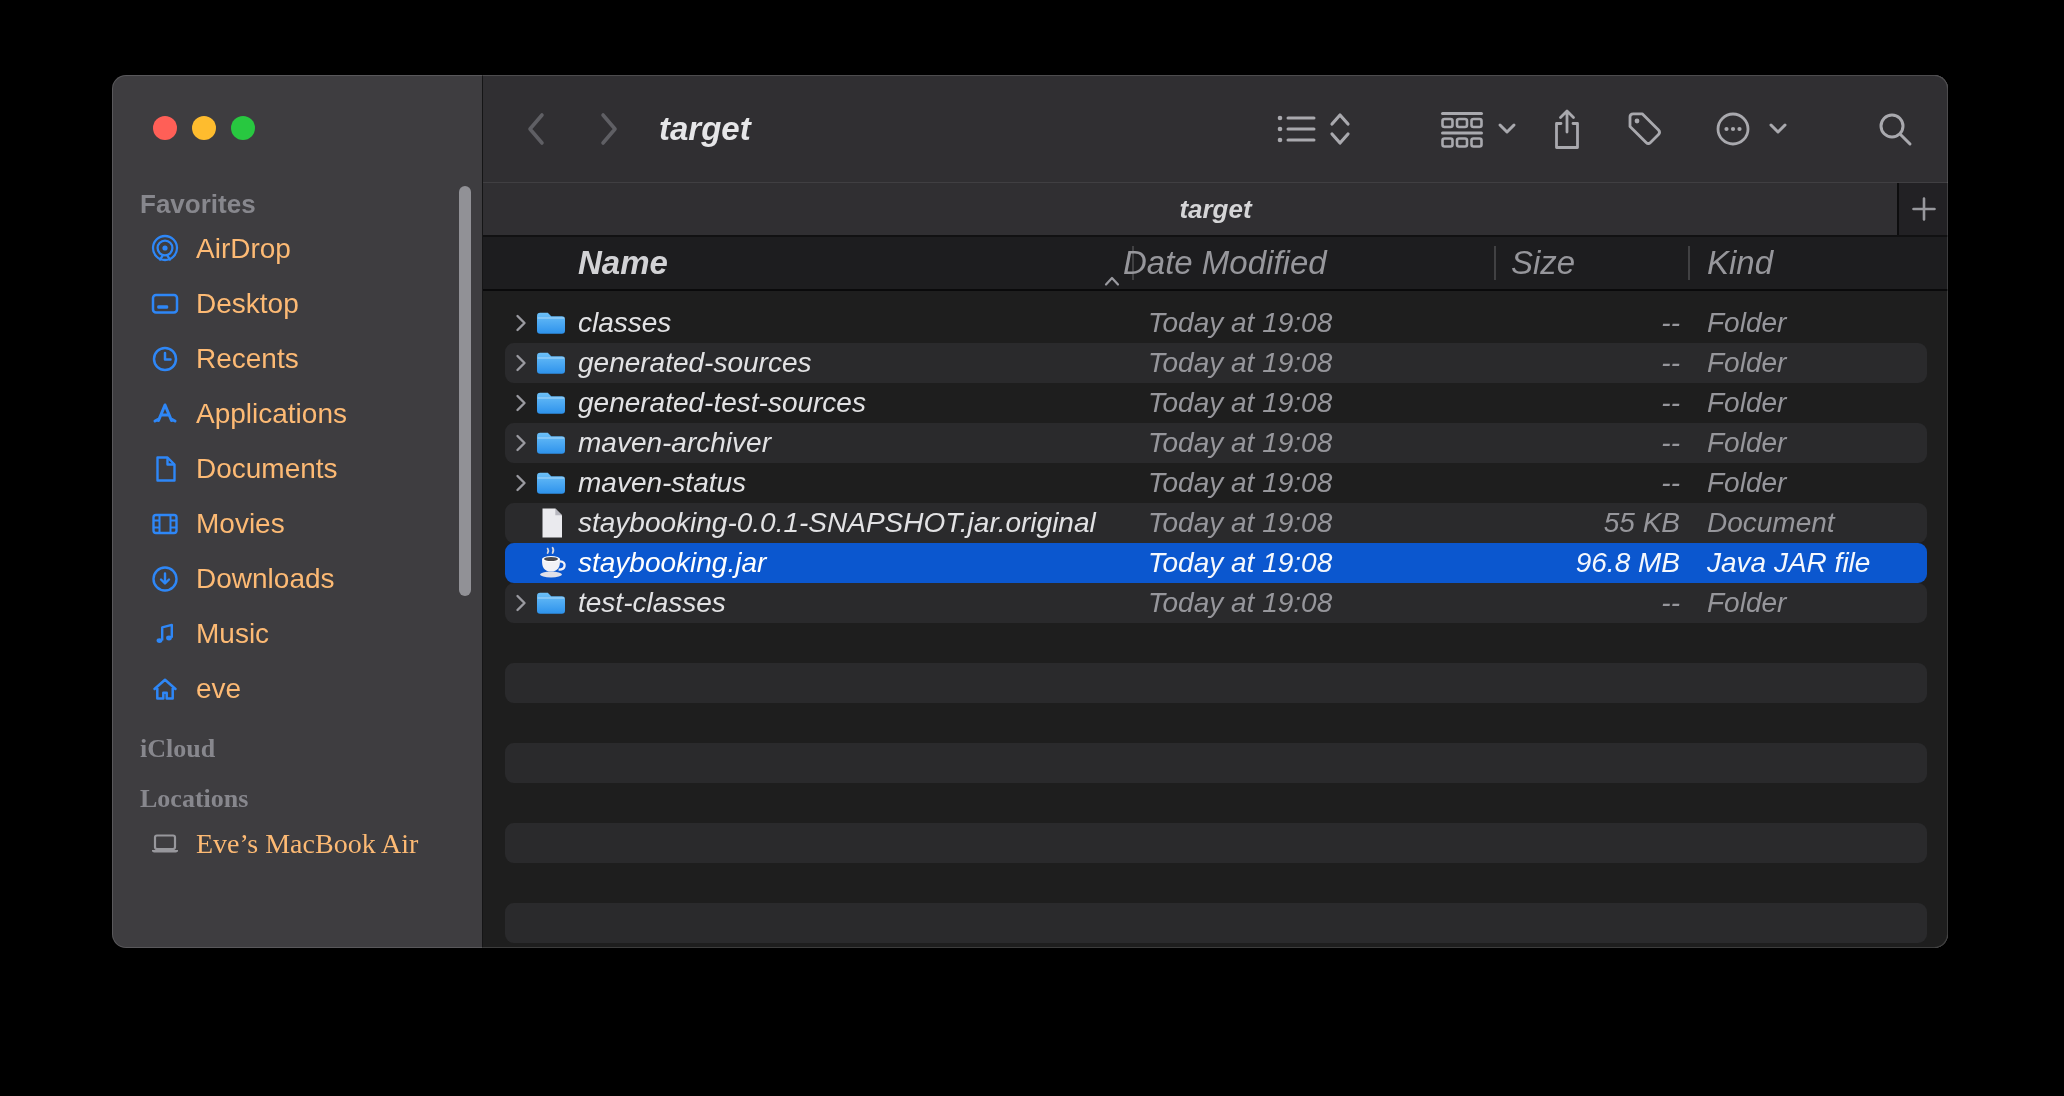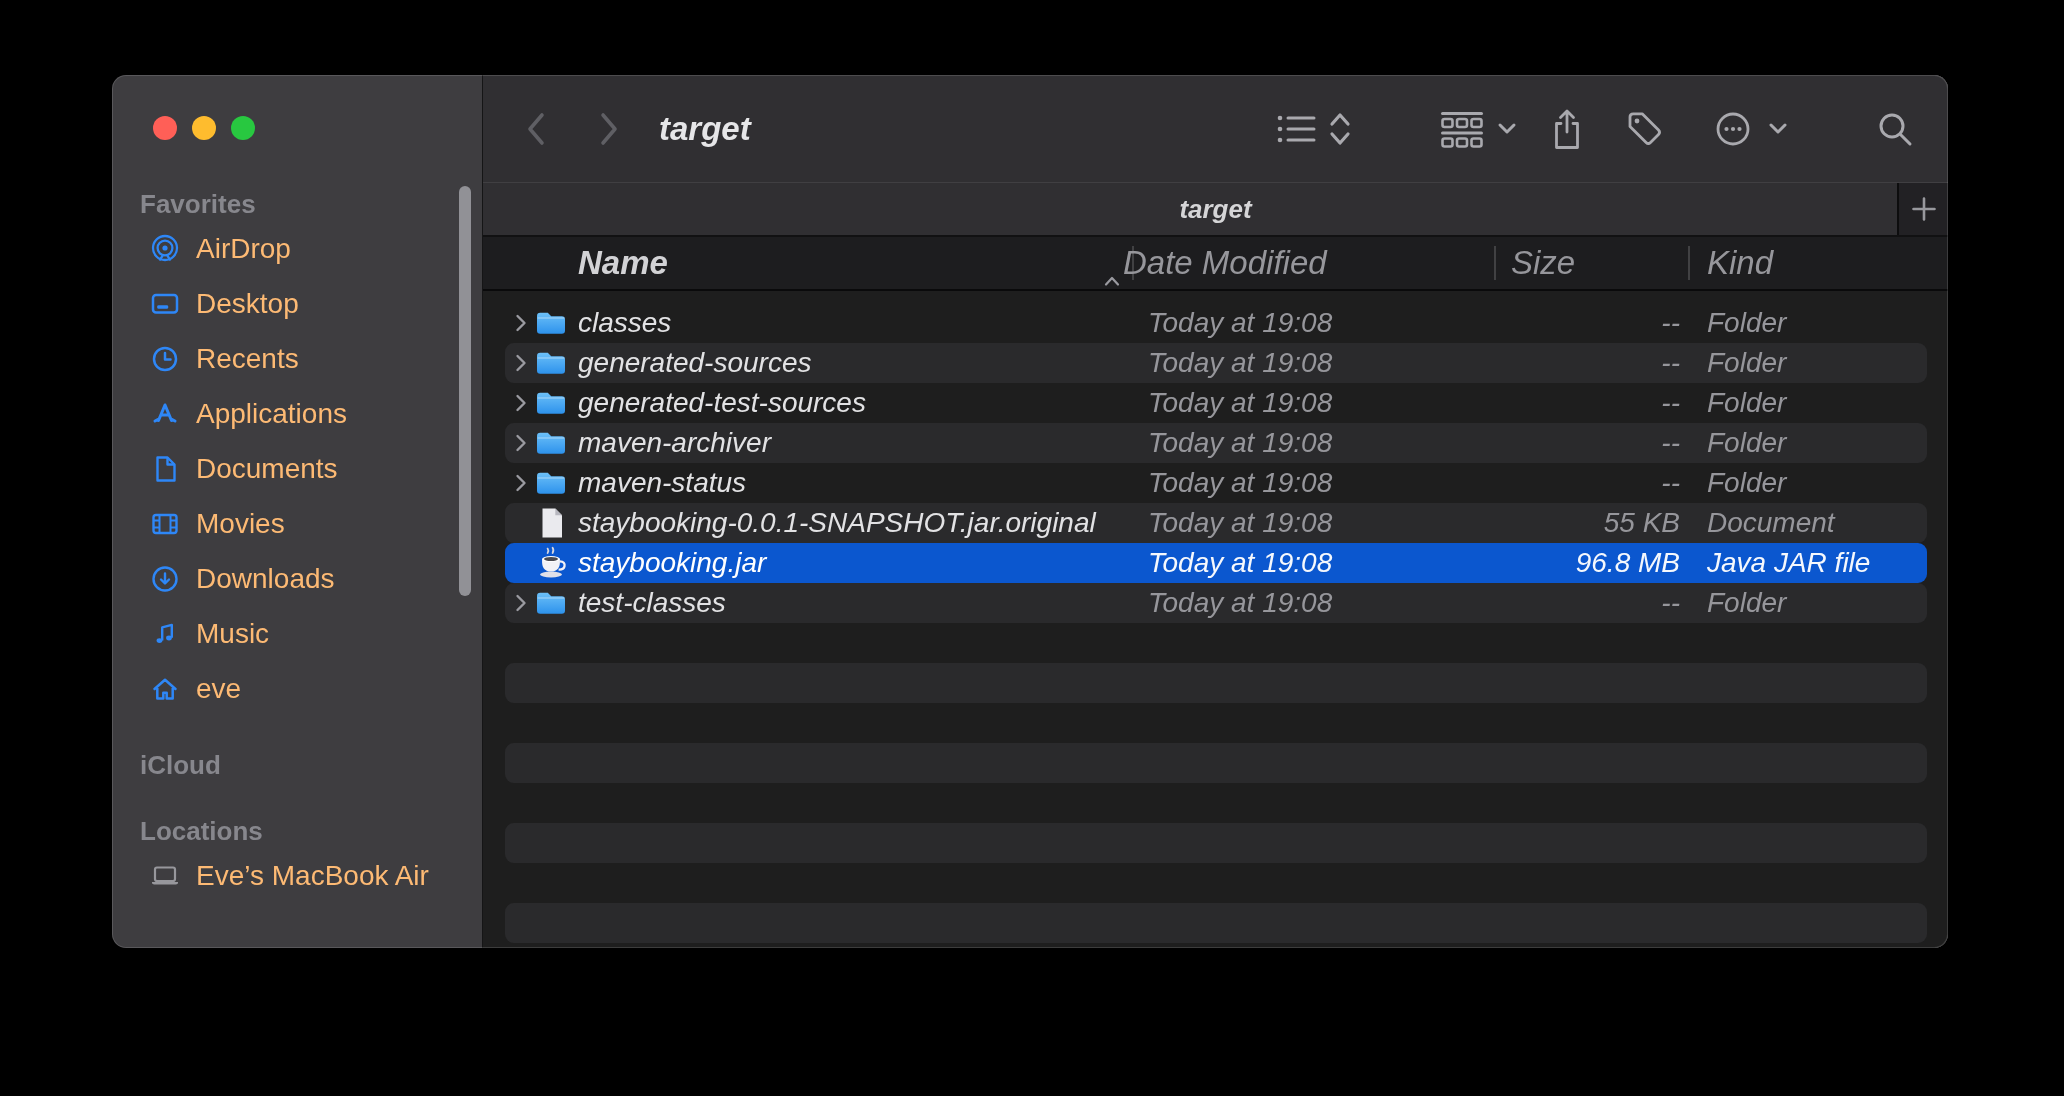--- a/index.html
+++ b/index.html
@@ -10,21 +10,21 @@
             background:#1e1e1e; box-shadow:0 34px 90px rgba(0,0,0,.6); }
   .window::after { content:''; position:absolute; inset:0; border-radius:14px;
             box-shadow:inset 0 0 0 1px rgba(255,255,255,.14); pointer-events:none; }
 
   
   .sidebar { position:relative; width:371px; flex:none; background:#3e3d40;
              border-right:1px solid rgba(0,0,0,.65); }
   .traffic { position:absolute; top:41px; left:41px; display:flex; gap:15px; }
   .light { width:24px; height:24px; border-radius:50%; }
   .side-sections { position:absolute; top:112px; left:0; right:0; }
-  .side-section + .side-section { margin-top:32px; }
+  .side-section + .side-section { margin-top:16px;font-family:Liberation Serif, serif; }
   .side-header { height:34px; line-height:34px; padding-left:28px;
                  font-size:26px; font-weight:700; color:#87878d; }
   .side-item { position:relative; height:55px; display:flex; align-items:center; }
   .side-icon { position:absolute; left:37px; width:32px; height:32px; display:flex; }
   .side-icon svg { width:32px; height:32px; }
   .side-label { position:absolute; left:84px; font-size:28px; color:#fdba74; white-space:nowrap; }
   .side-scrollbar { position:absolute; right:11px; top:111px; width:12px; height:410px;
                     border-radius:6px; background:#919196; }
 
   

